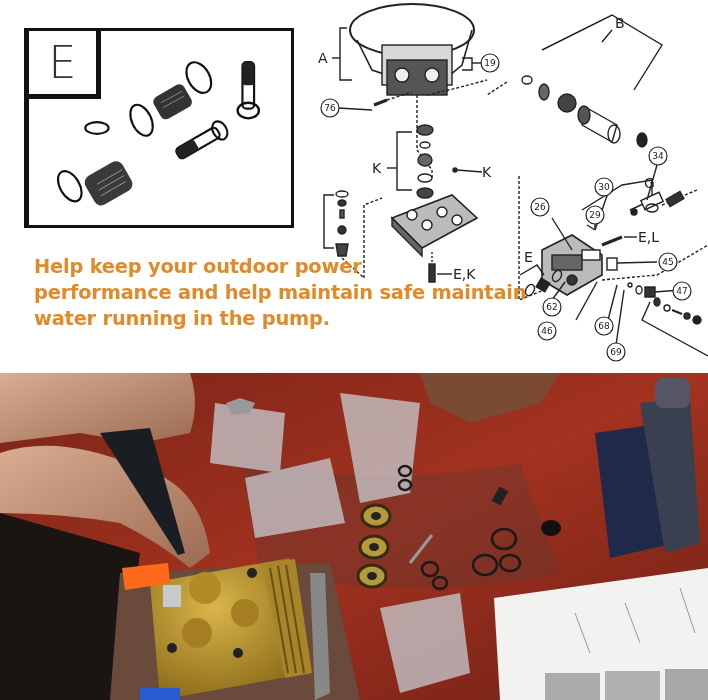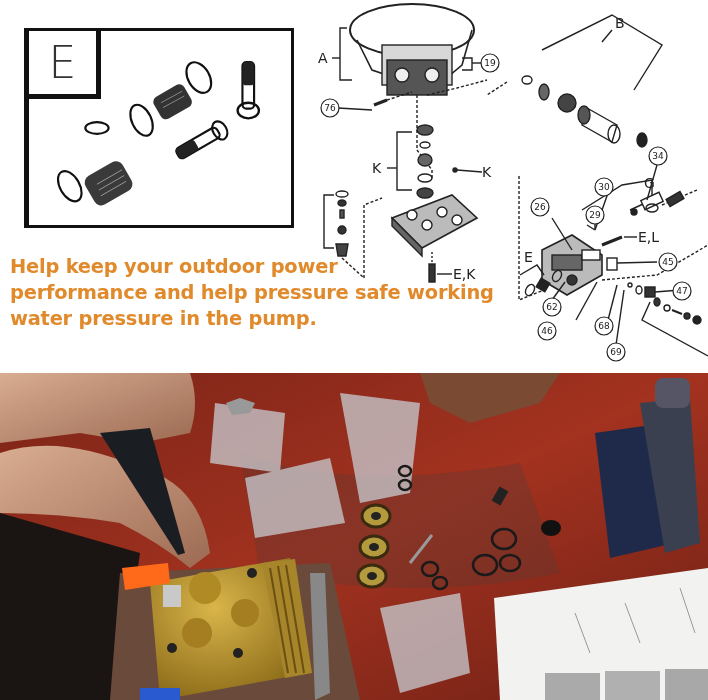--- a/index.html
+++ b/index.html
@@ -16,21 +16,21 @@
     .kit-parts { position: absolute; left: 0; top: 0; width: 100%; height: 100%; }
 
     
     .diagram { position: absolute; left: 312px; top: 0; width: 396px; height: 373px; }
     .diagram svg { width: 100%; height: 100%; }
     .callout-text { font-family: "DejaVu Sans", sans-serif; font-size: 9px; fill: #222; }
     .letter-text { font-family: "DejaVu Sans", sans-serif; font-size: 14px; fill: #222; }
 
     
     .headline { position: absolute; left: 10px; top: 254px; width: 480px; color: #e08a2c; font-family: "DejaVu Sans", sans-serif; font-weight: bold; font-size: 19.4px; line-height: 26px; letter-spacing: -0.2px; }
-    .headline span { display: block; white-space: nowrap; }
+    .headline span { display: block; white-space: nowrap; margin-left: 24px; }
 
     
     .photo { position: absolute; left: 0; top: 373px; width: 708px; height: 327px; overflow: hidden; background: #2a1a14; }
     .photo svg { width: 100%; height: 100%; display: block; }
   </style>
 </head>
 <body>
 
 <div class="top-panel">
 
@@ -233,22 +233,22 @@
         <text x="170" y="177" class="letter-text">K</text>
         <text x="212" y="262" class="letter-text">E</text>
         <text x="326" y="242" class="letter-text">E,L</text>
         <text x="141" y="279" class="letter-text">E,K</text>
       </g>
     </svg>
   </div>
 
   <div class="headline">
     <span>Help keep your outdoor power</span>
-    <span>performance and help pressure safe working</span>
-    <span>water pressure in the pump.</span>
+    <span>performance and help maintain safe maintain</span>
+    <span>water running in the pump.</span>
   </div>
 </div>
 
 <div class="photo">
   <svg viewBox="0 0 708 327" preserveAspectRatio="none">
     <defs>
       <linearGradient id="benchGrad" x1="0" y1="0" x2="1" y2="1">
         <stop offset="0" stop-color="#7a2418"></stop>
         <stop offset="0.5" stop-color="#a3321f"></stop>
         <stop offset="1" stop-color="#6e2016"></stop>

